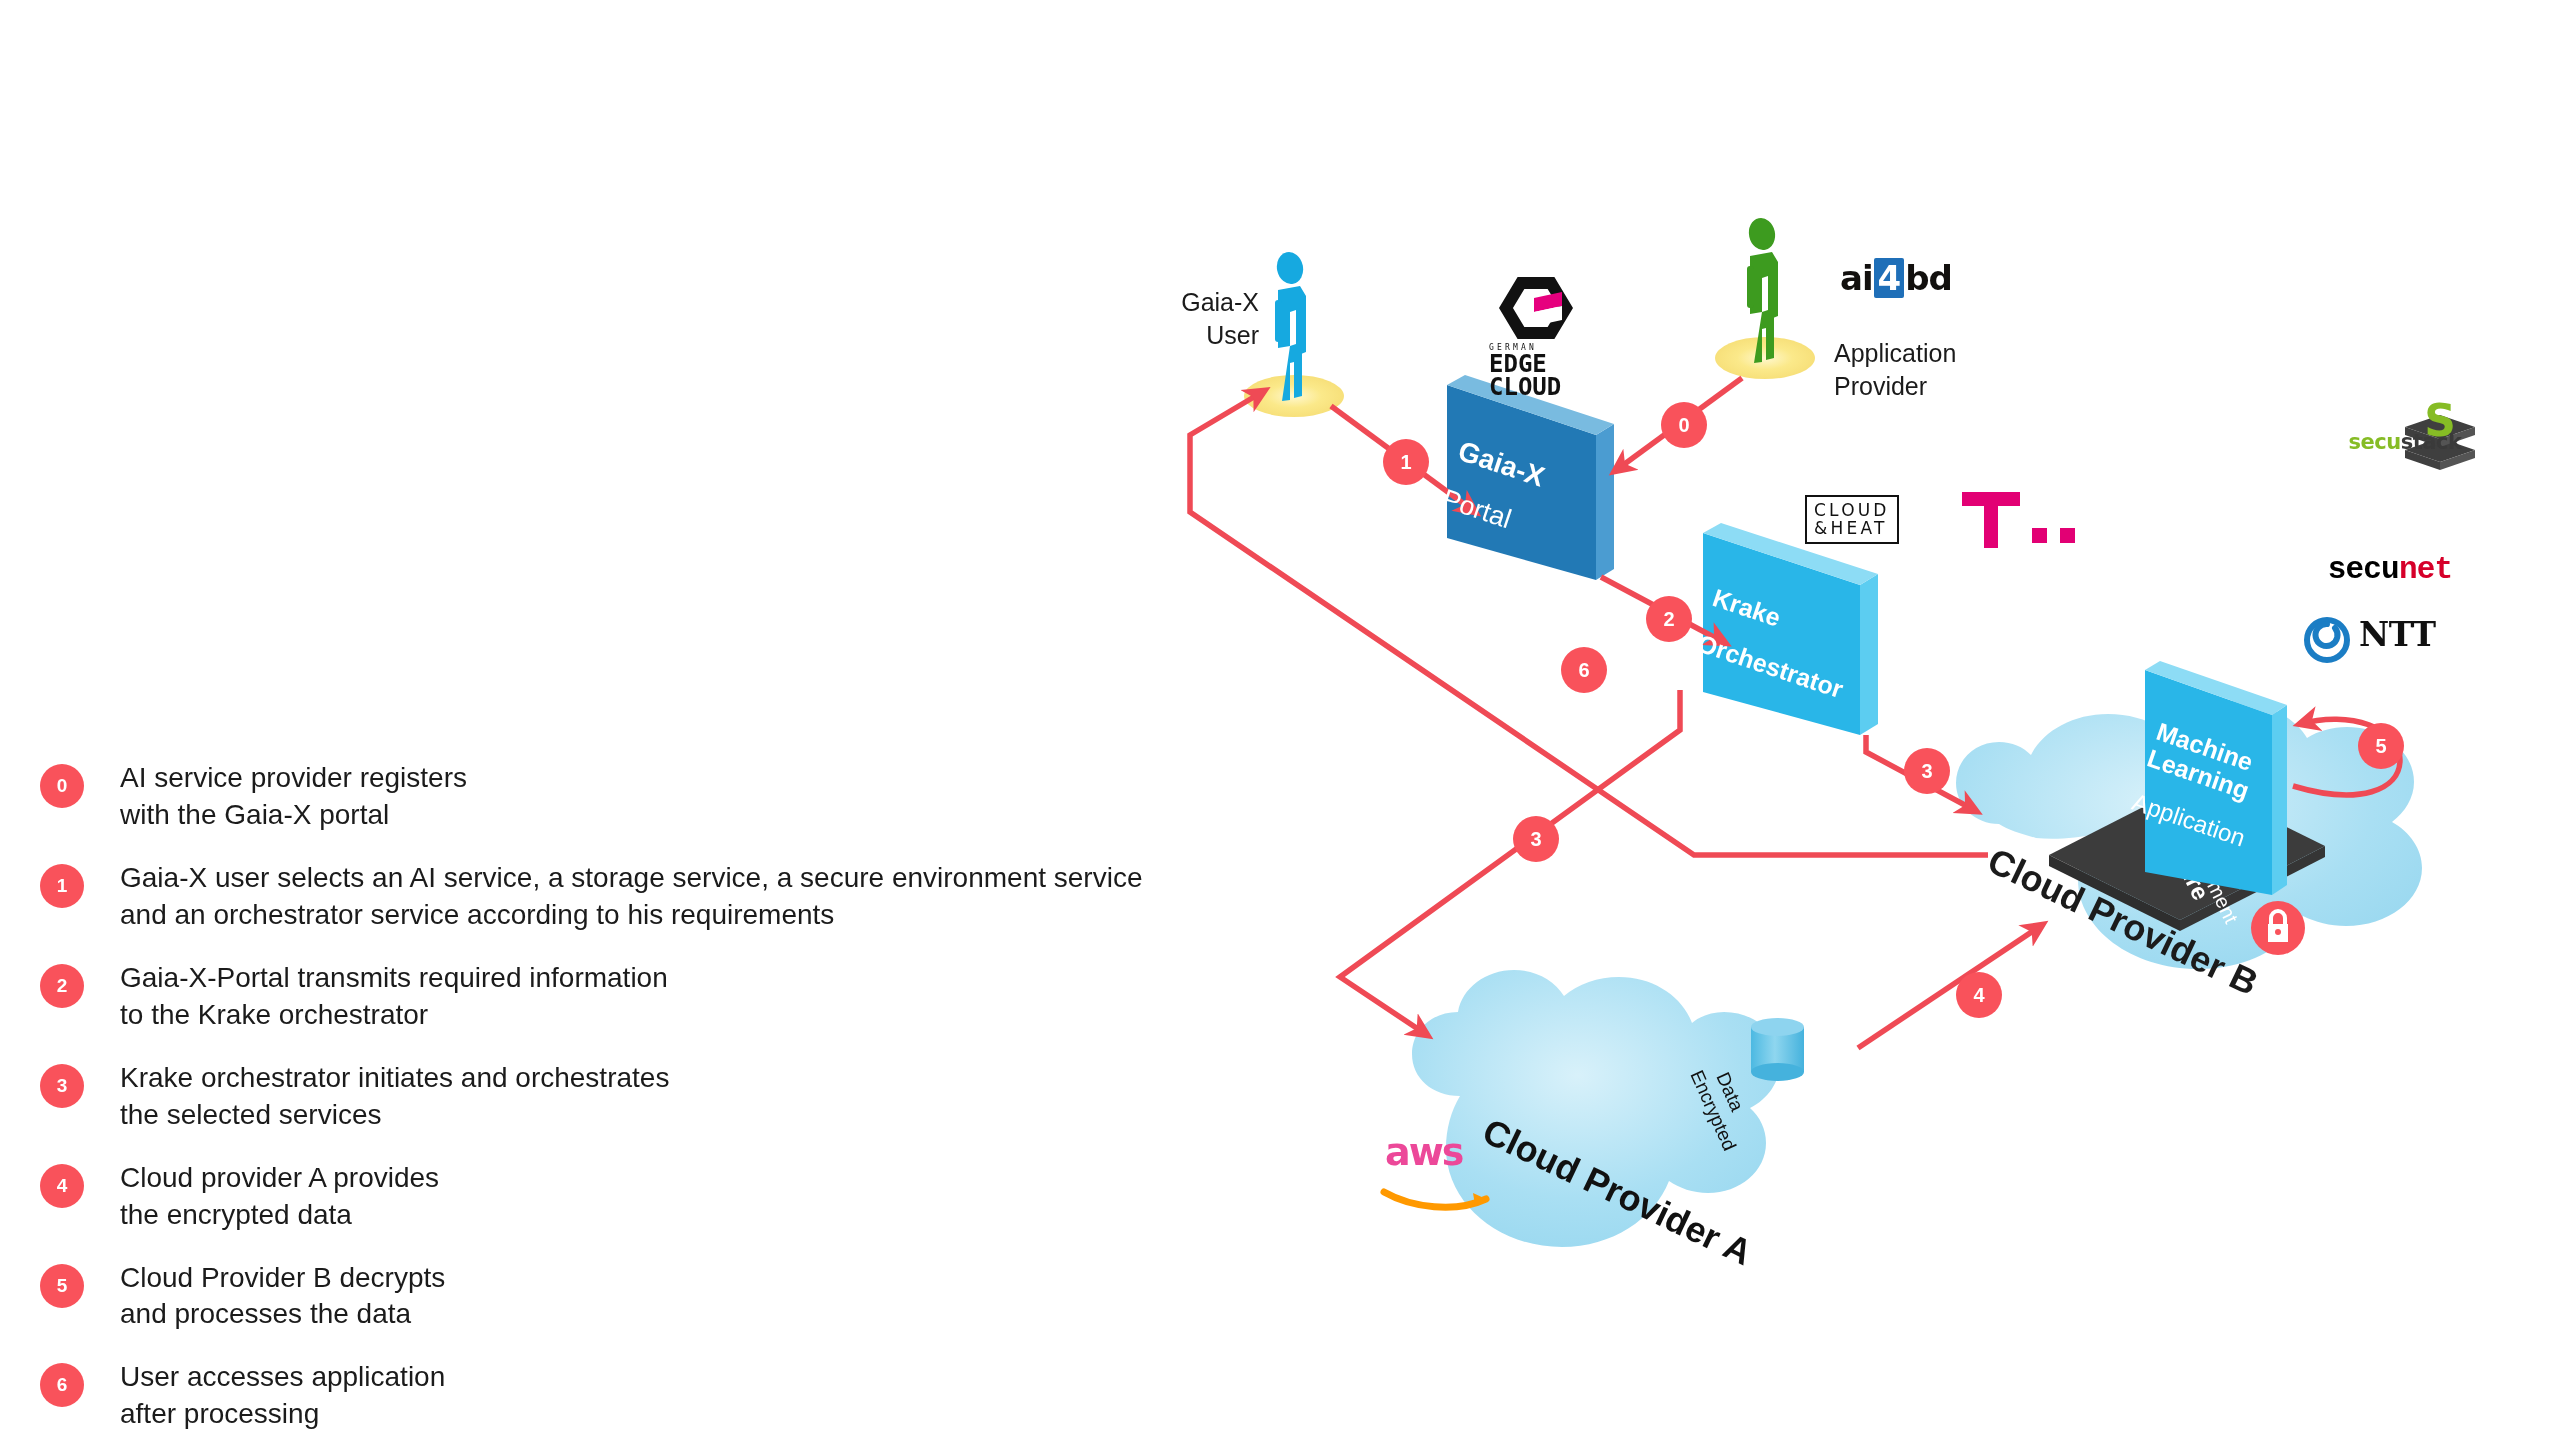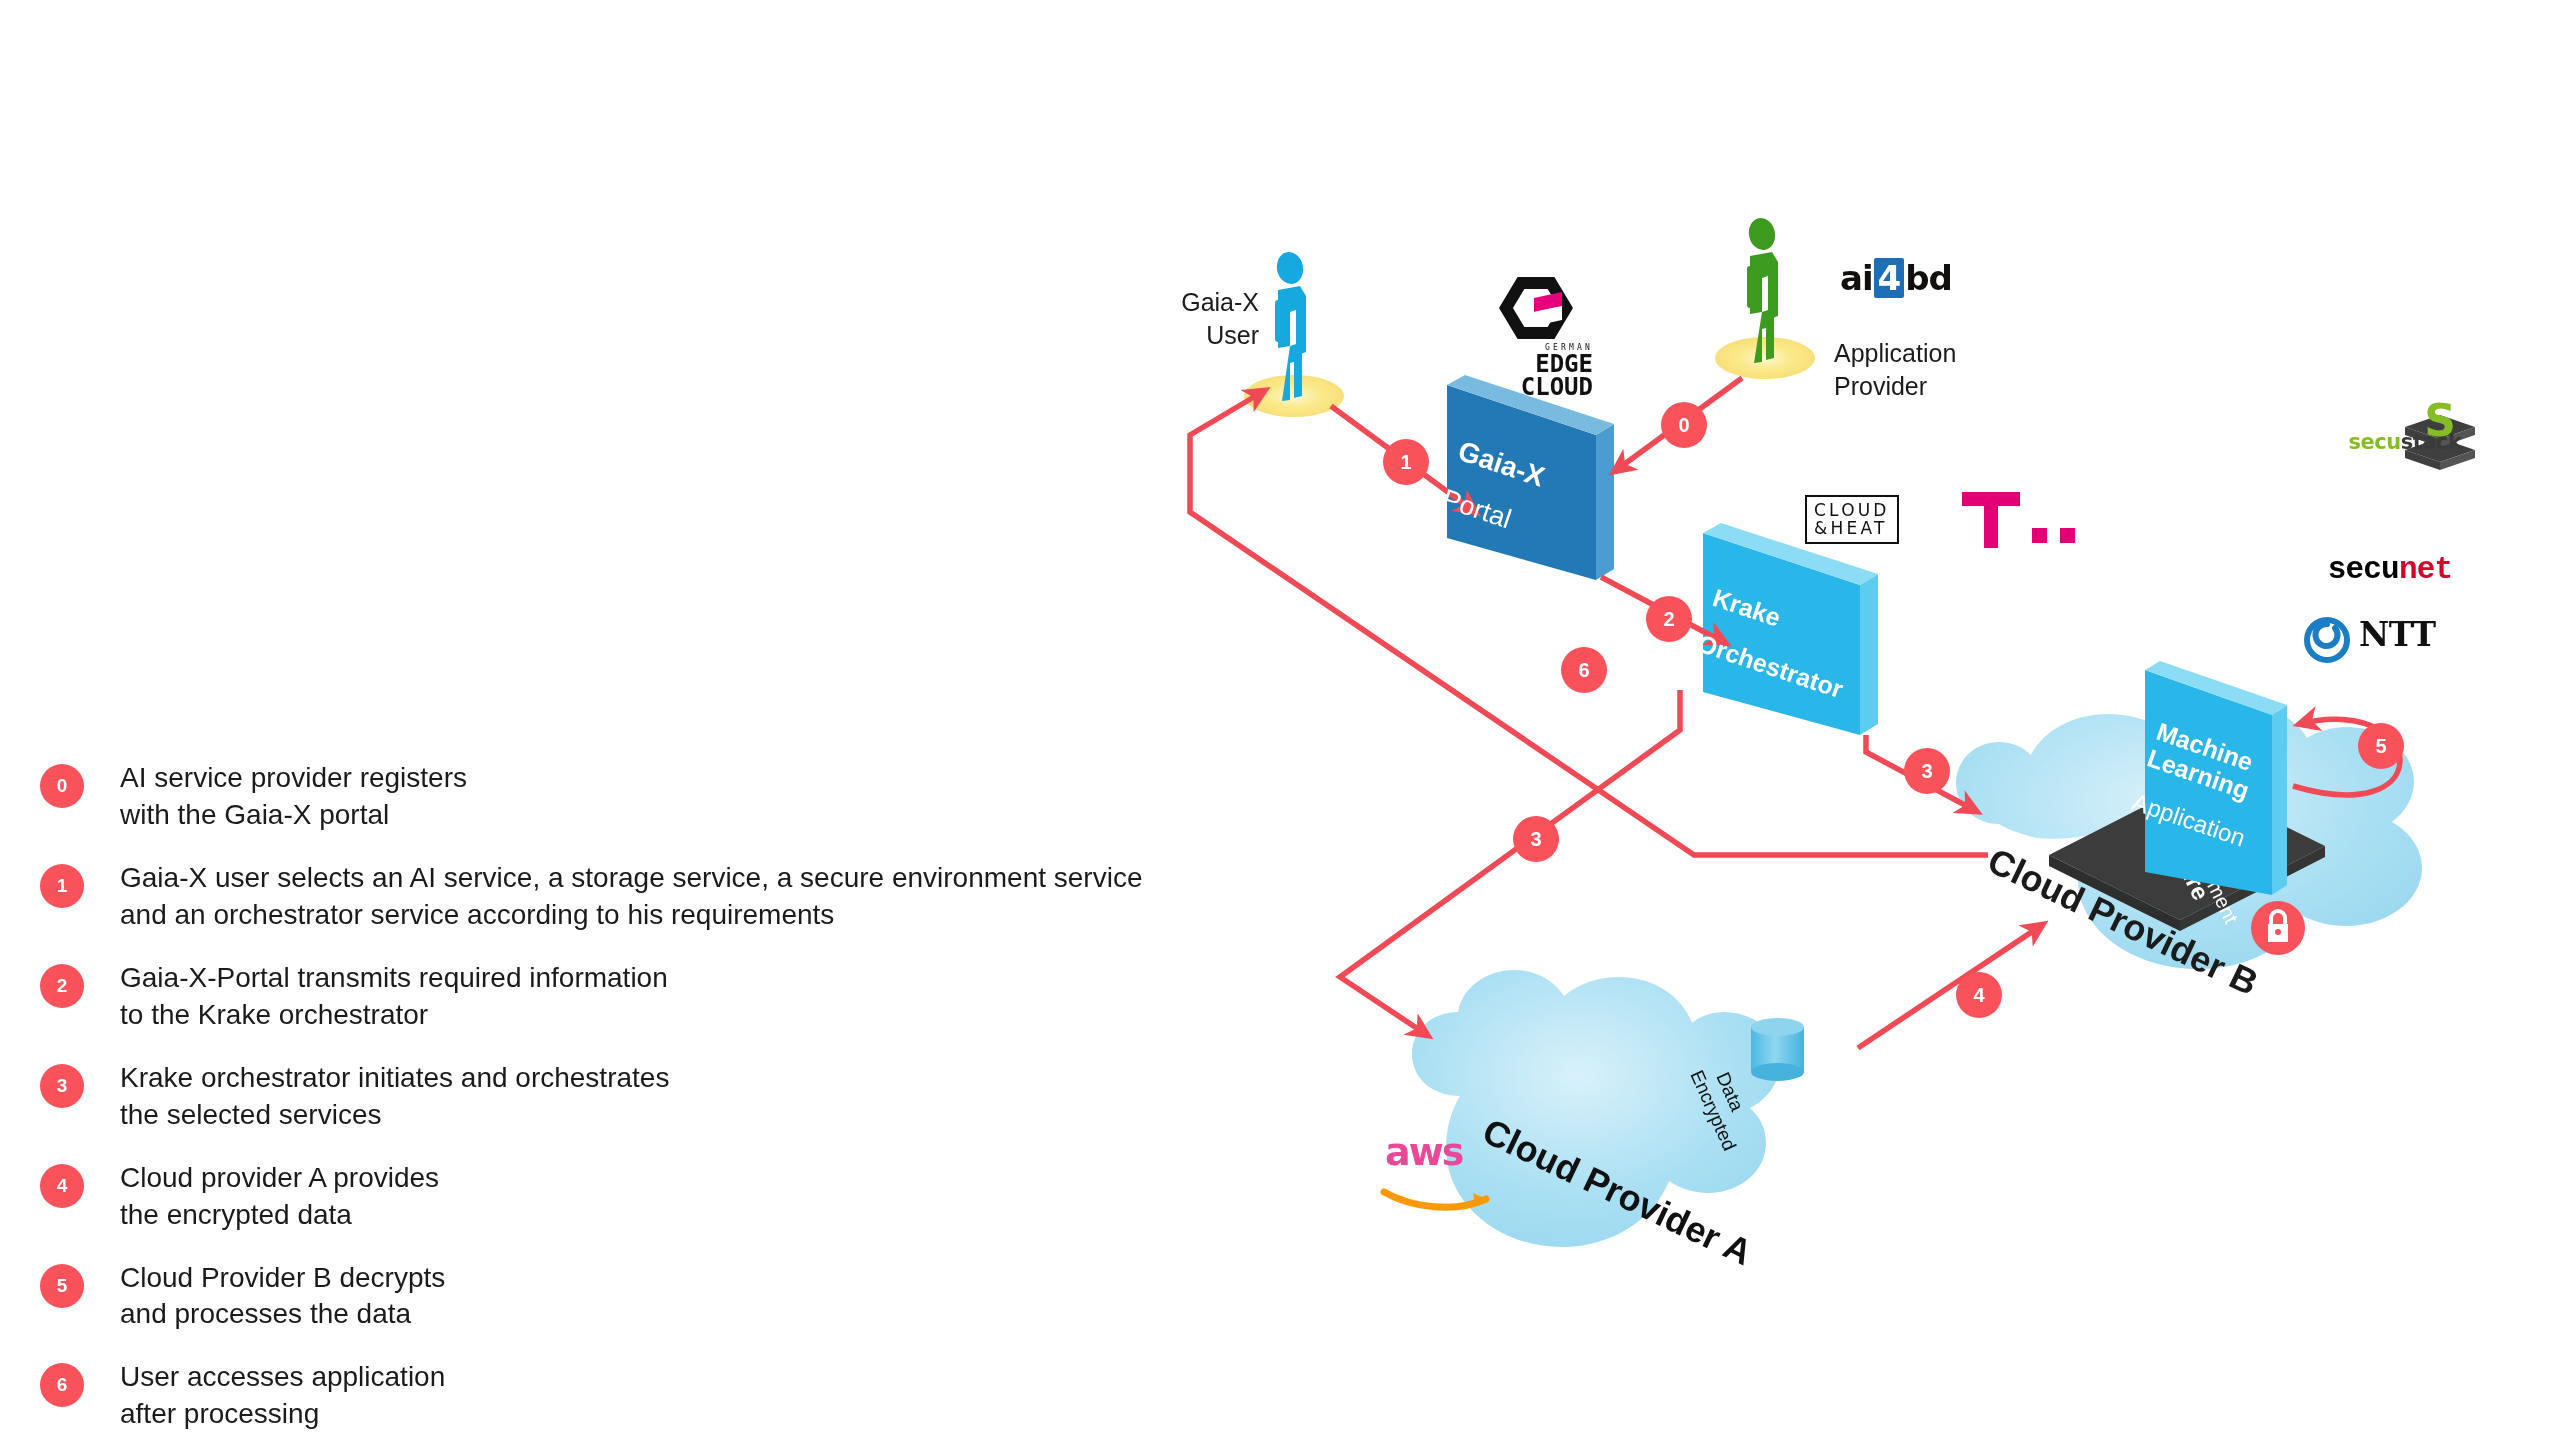--- a/index.html
+++ b/index.html
@@ -110,21 +110,21 @@
   
   .logo {
     position: absolute;
     z-index: 35;
   }
 
   
   #logo-gec { left: 1489px; top: 278px; width: 104px; }
   .gec-hex { width: 62px; height: 66px; margin: 0 auto; position: relative; }
   .gec-word {
-    text-align: right;
+    text-align: left;
     font-family: "DejaVu Sans Mono", monospace;
     color: #111;
     line-height: 0.96;
   }
   .gec-german {
     font-size: 8px;
     letter-spacing: 3.2px;
     margin-bottom: 1px;
   }
   .gec-edge { font-size: 24px; font-weight: bold; letter-spacing: 0px; }

